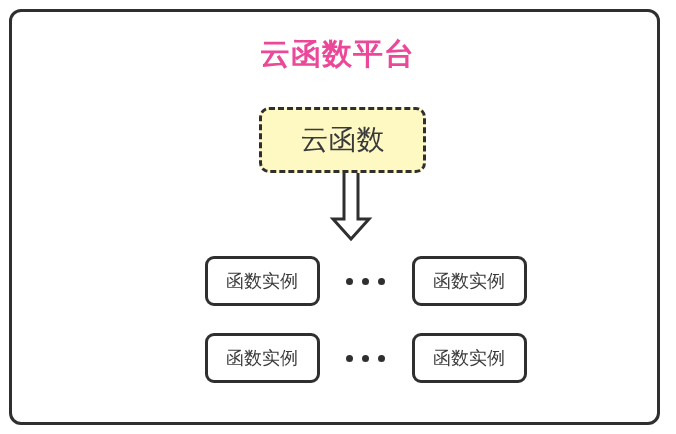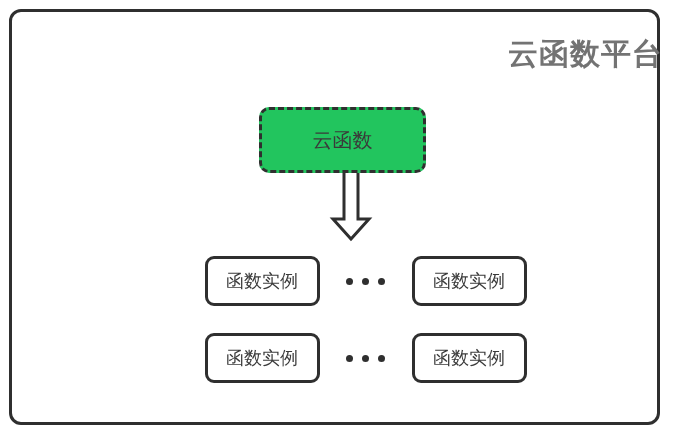--- a/index.html
+++ b/index.html
@@ -34,43 +34,43 @@
     border-radius: 12px;
     background: #ffffff;
   }
 
   
   .platform-title {
     position: absolute;
     left: 0;
     top: 22px;
     width: 651px;
-    text-align: right;
+    text-align: center;
     font-size: 30px;
     font-weight: bold;
     letter-spacing: 1px;
-    color: #737373;
+    color: #ec4899;
     line-height: 40px;
   }
 
   
   .cloud-function-box {
     position: absolute;
     left: 247px;
     top: 95px;
     width: 167px;
     height: 66px;
     box-sizing: border-box;
     border: 3px dashed #2f2f2f;
     border-radius: 10px;
-    background: #22c55e;
+    background: #fef9c3;
     display: flex;
     align-items: center;
     justify-content: center;
-    font-size: 20px;
+    font-size: 28px;
     color: #3a3a3a;
   }
 
   
   .flow-arrow {
     position: absolute;
     left: 314px;
     top: 161px;
     width: 50px;
     height: 70px;

